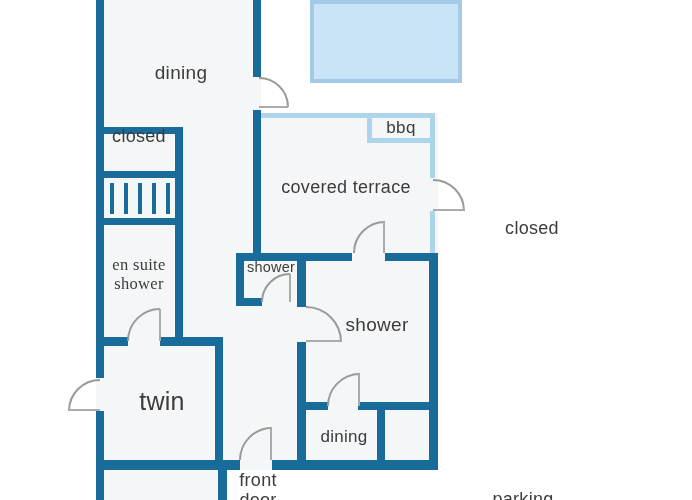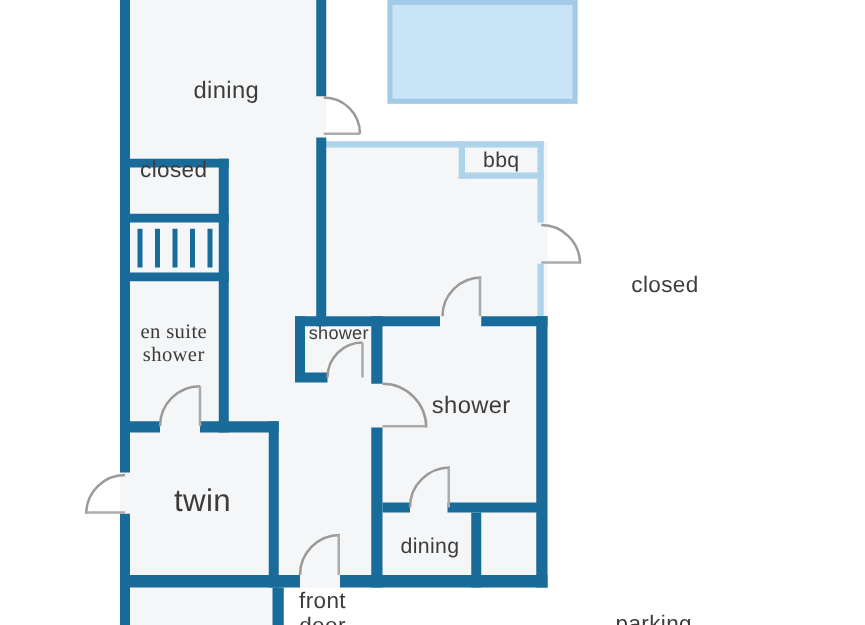--- a/index.html
+++ b/index.html
@@ -119,17 +119,18 @@
   <div class="lbl lbl-dining">dining</div>
   <div class="lbl lbl-closed">closed</div>
   <div class="lbl lbl-ensuite">en suite
 shower</div>
   <div class="lbl lbl-twin">twin</div>
   <div class="lbl lbl-shower">shower</div>
   <div class="lbl lbl-kitchen">shower</div>
   <div class="lbl lbl-utility">dining</div>
   <div class="lbl lbl-frontdoor">front
 door</div>
+  <div class="lbl lbl-covered">covered terrace</div>
   <div class="lbl lbl-bbq">bbq</div>
   <div class="lbl lbl-terrace">closed</div>
   <div class="lbl lbl-parking">parking</div>
 
 </div>
 
 </body></html>

